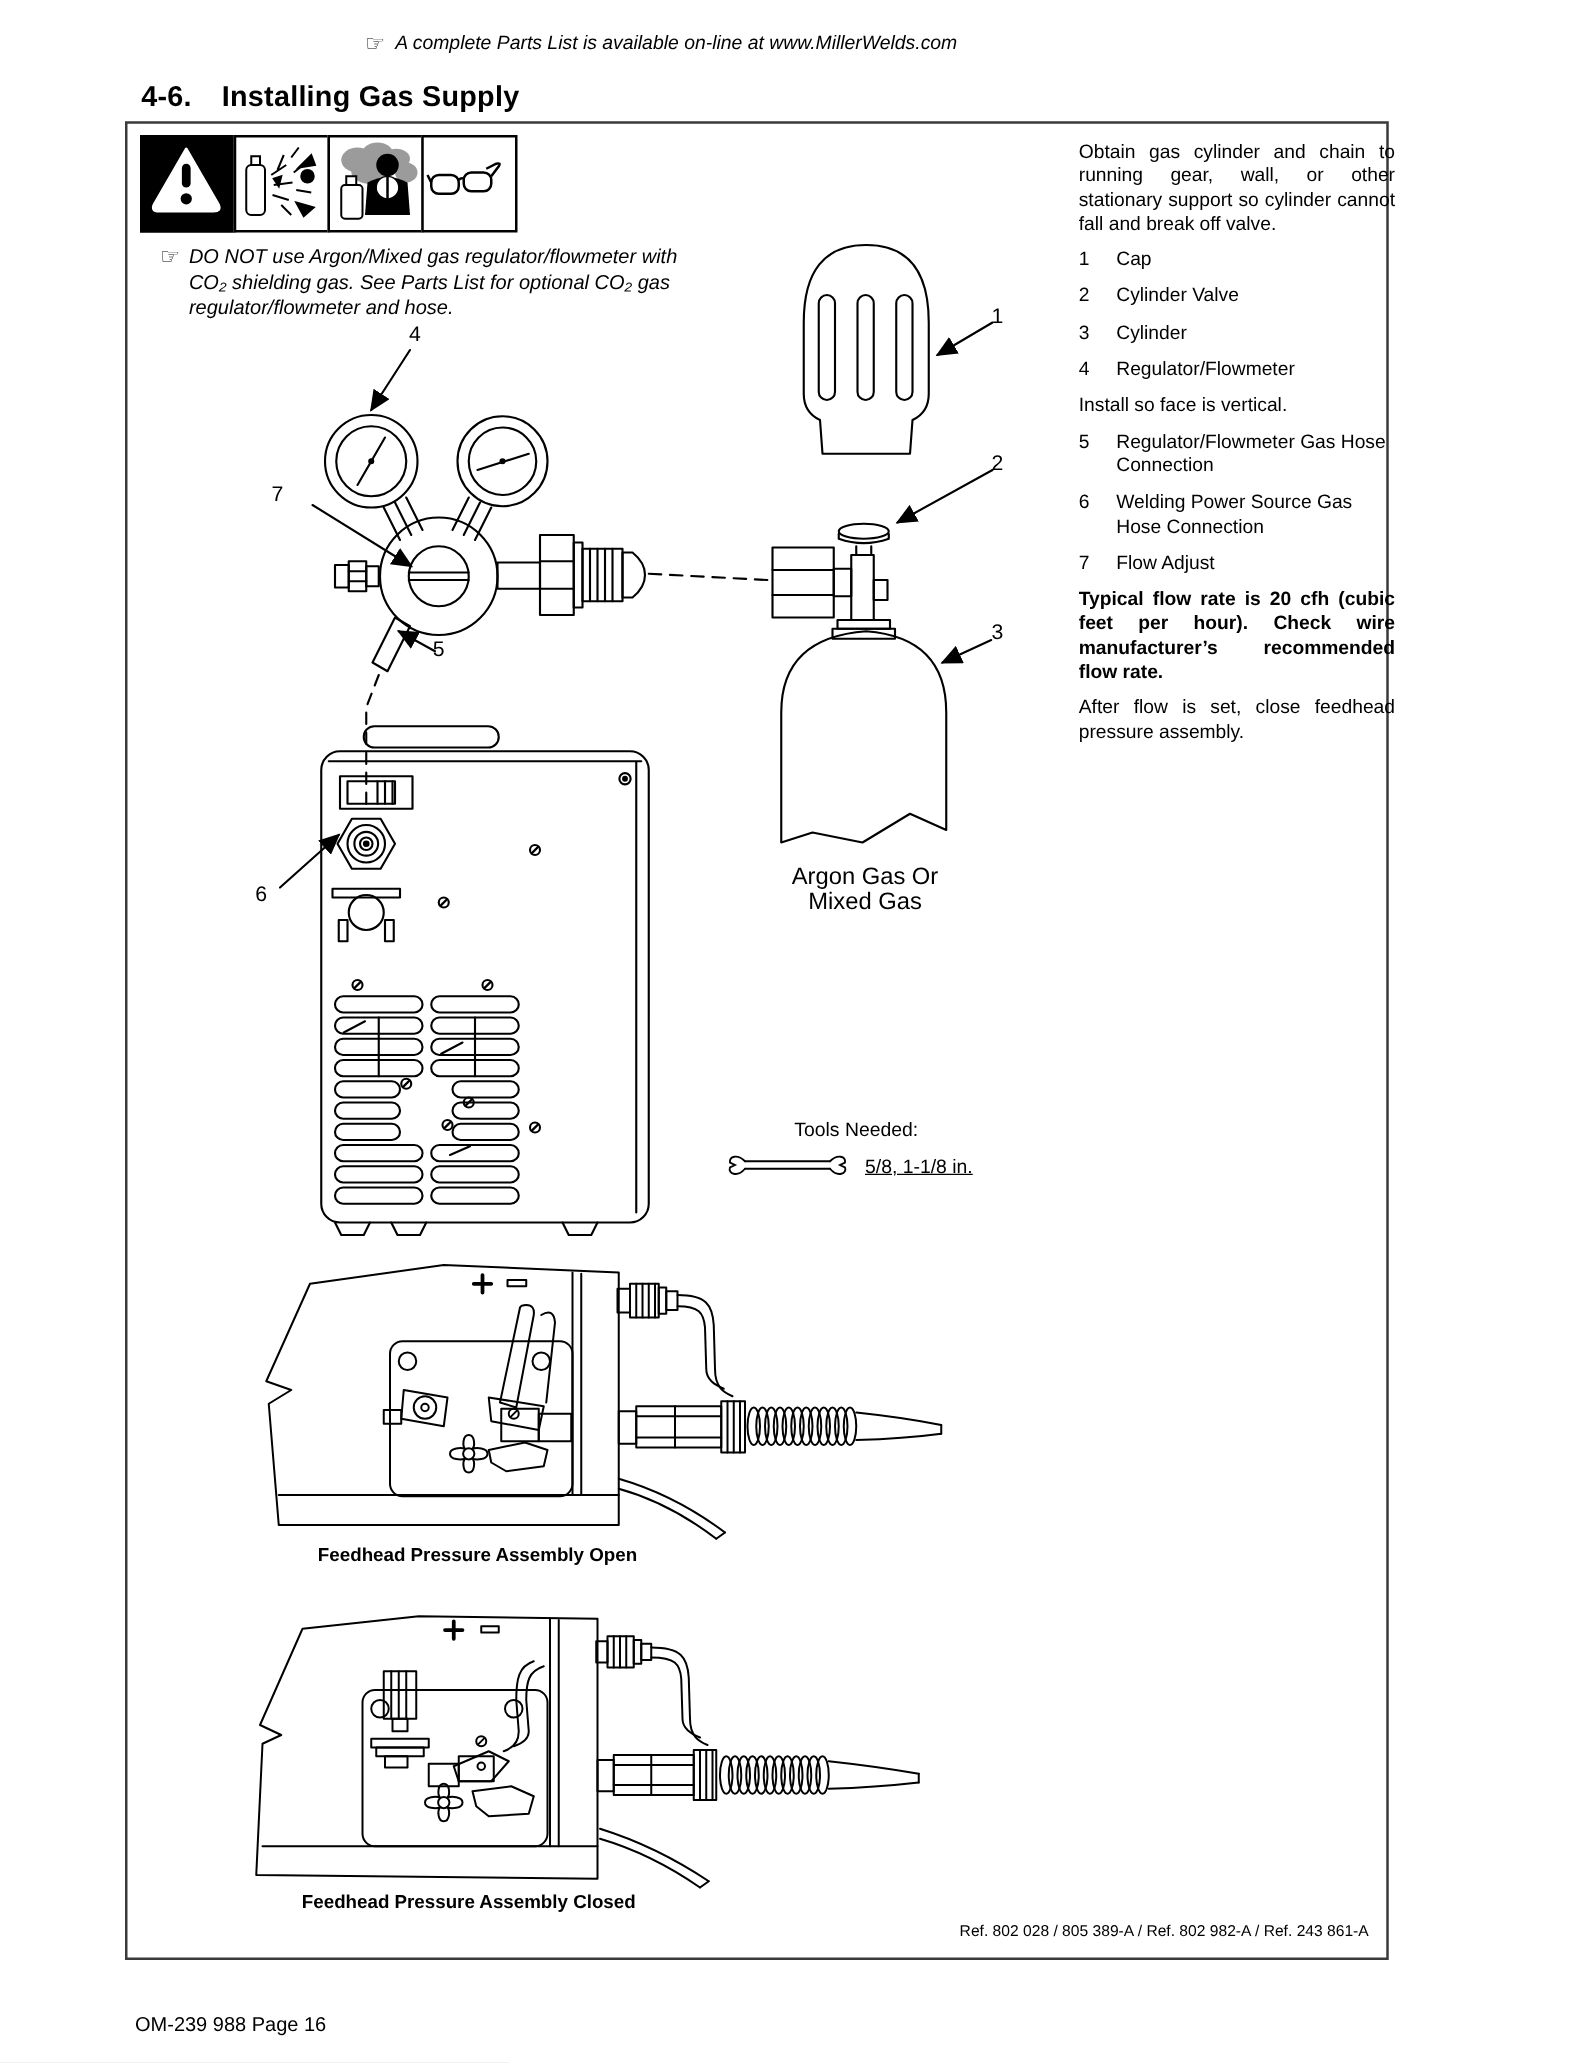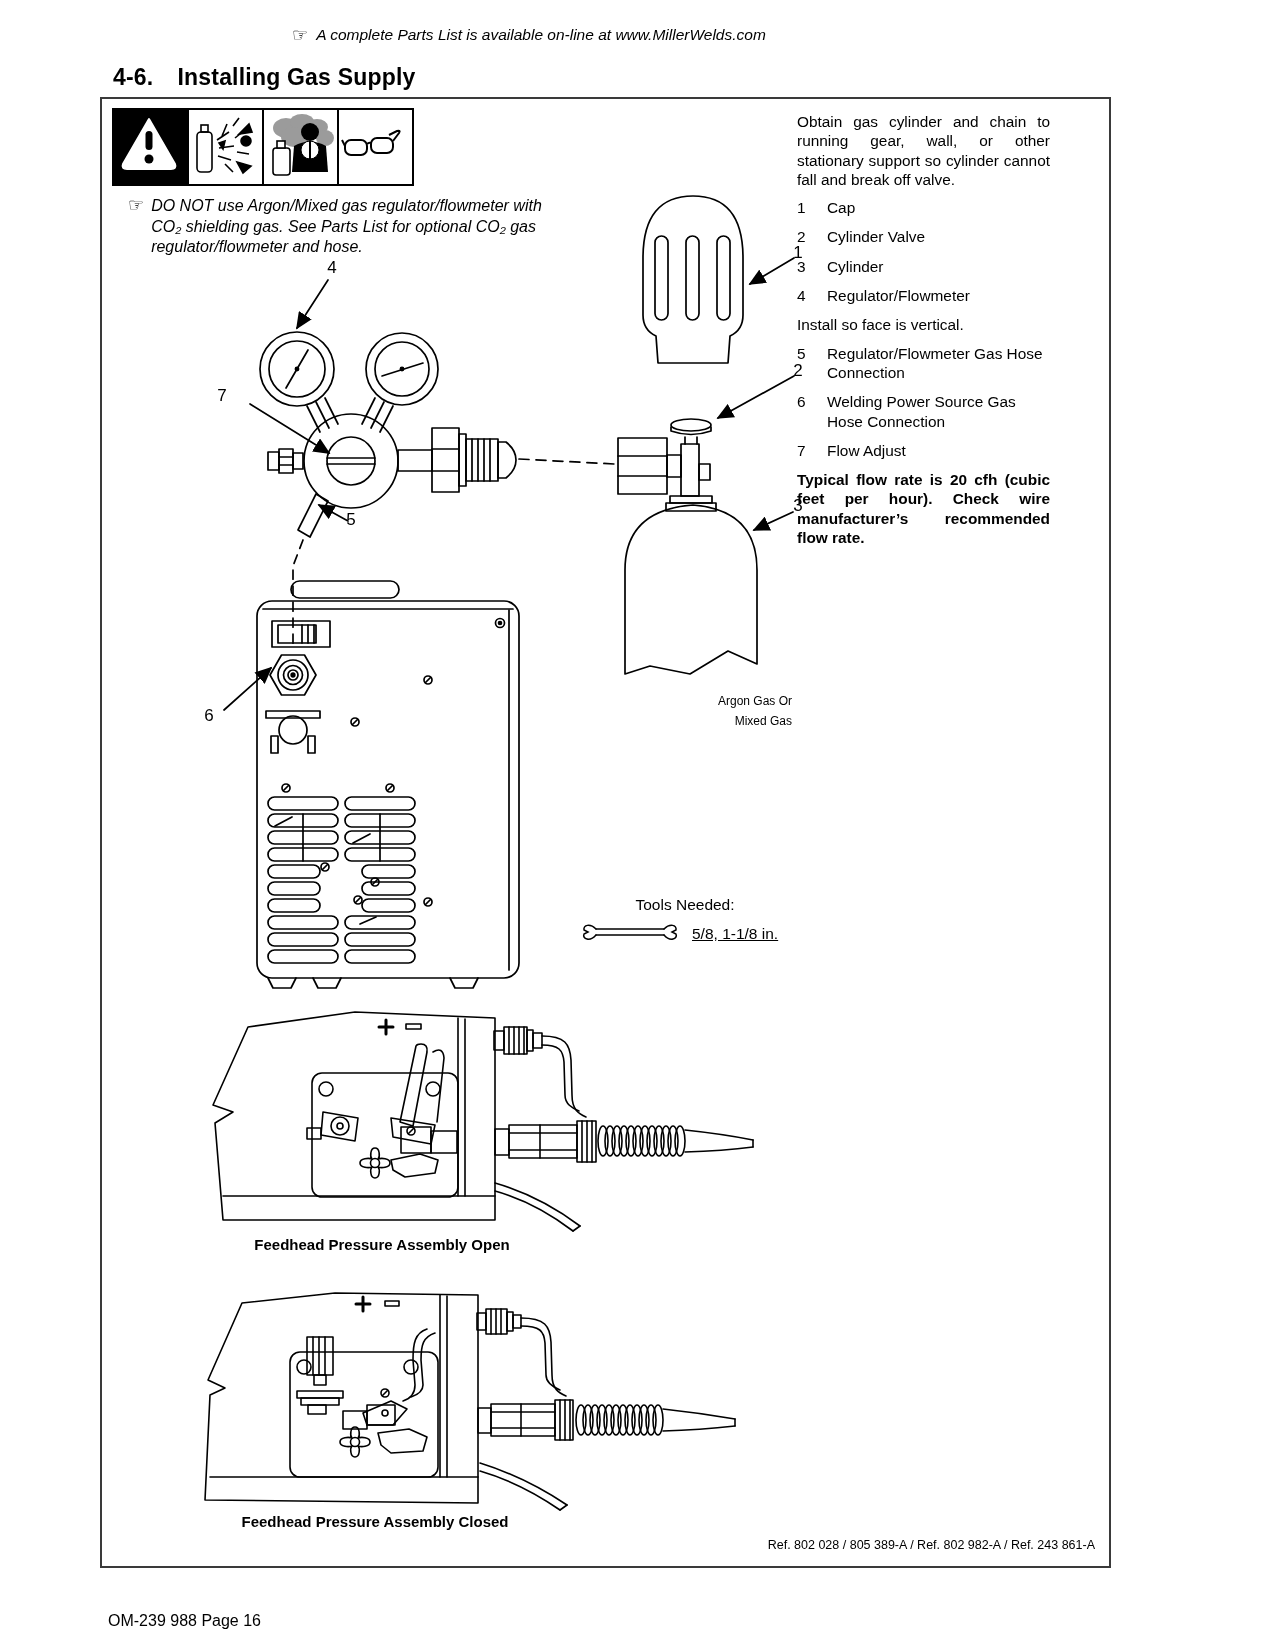--- a/index.html
+++ b/index.html
@@ -22,29 +22,29 @@
     left:100px; top:97px; width:1007px; height:1467px;
     border:2px solid #3a3a3a;
   }
   .warn-strip { left:112px; top:108px; display:flex; }
   .warn-panel { width:73px; height:74px; border:2px solid #000; margin-right:-2px; background:#fff; }
   .warn-panel.dark { background:#000; }
   .notice {
     left:128px; top:196px; width:418px; font-size:16px; font-style:italic;
     line-height:20.5px; display:flex; gap:7px;
   }
-  .rc { left:797px; top:112px; width:253px; font-size:15.4px; line-height:19.3px; }
+  .rc { left:863px; top:112px; width:253px; font-size:15.4px; line-height:19.3px; }
   .rc p { margin:0 0 9px; text-align:justify; }
   .rc .item { margin:3px 0 10px; padding-left:30px; position:relative; }
   .rc .item .num { position:absolute; left:0; }
   .rc .b { font-weight:bold; }
   .callout { width:24px; text-align:center; font-size:17px; }
   .cyl-label {
-    left:592px; top:692px; width:200px; text-align:right;
-    font-size:12px; line-height:19.5px; white-space:pre-line;
+    left:592px; top:692px; width:200px; text-align:center;
+    font-size:19px; line-height:19.5px; white-space:pre-line;
   }
   .tools-head { left:585px; top:896px; width:200px; text-align:center; font-size:15.5px; }
   .tools-size { left:692px; top:925px; font-size:15.5px;text-decoration:underline; }
   .caption { width:320px; text-align:center; font-weight:bold; font-size:15px; }
   .ref-line { left:700px; top:1538px; width:395px; text-align:right; font-size:12.5px; }
   .footer { left:108px; top:1576px; font-size:16px;margin-top:36px; }
   svg { display:block; }
 </style>
 </head>
 <body>
@@ -440,18 +440,19 @@
     </div>
     <div class="item">
       <span class="num">6</span>
       <span>Welding Power Source Gas Hose Connection</span>
     </div>
     <div class="item">
       <span class="num">7</span>
       <span>Flow Adjust</span>
     </div>
     <p class="b">Typical flow rate is 20 cfh (cubic feet per hour). Check wire manufacturer’s recommended flow rate.</p>
+    <p>After flow is set, close feedhead pressure assembly.</p>
   </div>
 
   <div class="abs ref-line">Ref. 802 028 / 805 389-A / Ref. 802 982-A / Ref. 243 861-A</div>
   <div class="abs footer">OM-239 988 Page 16</div>
 
 </div>
 
 </body></html>

